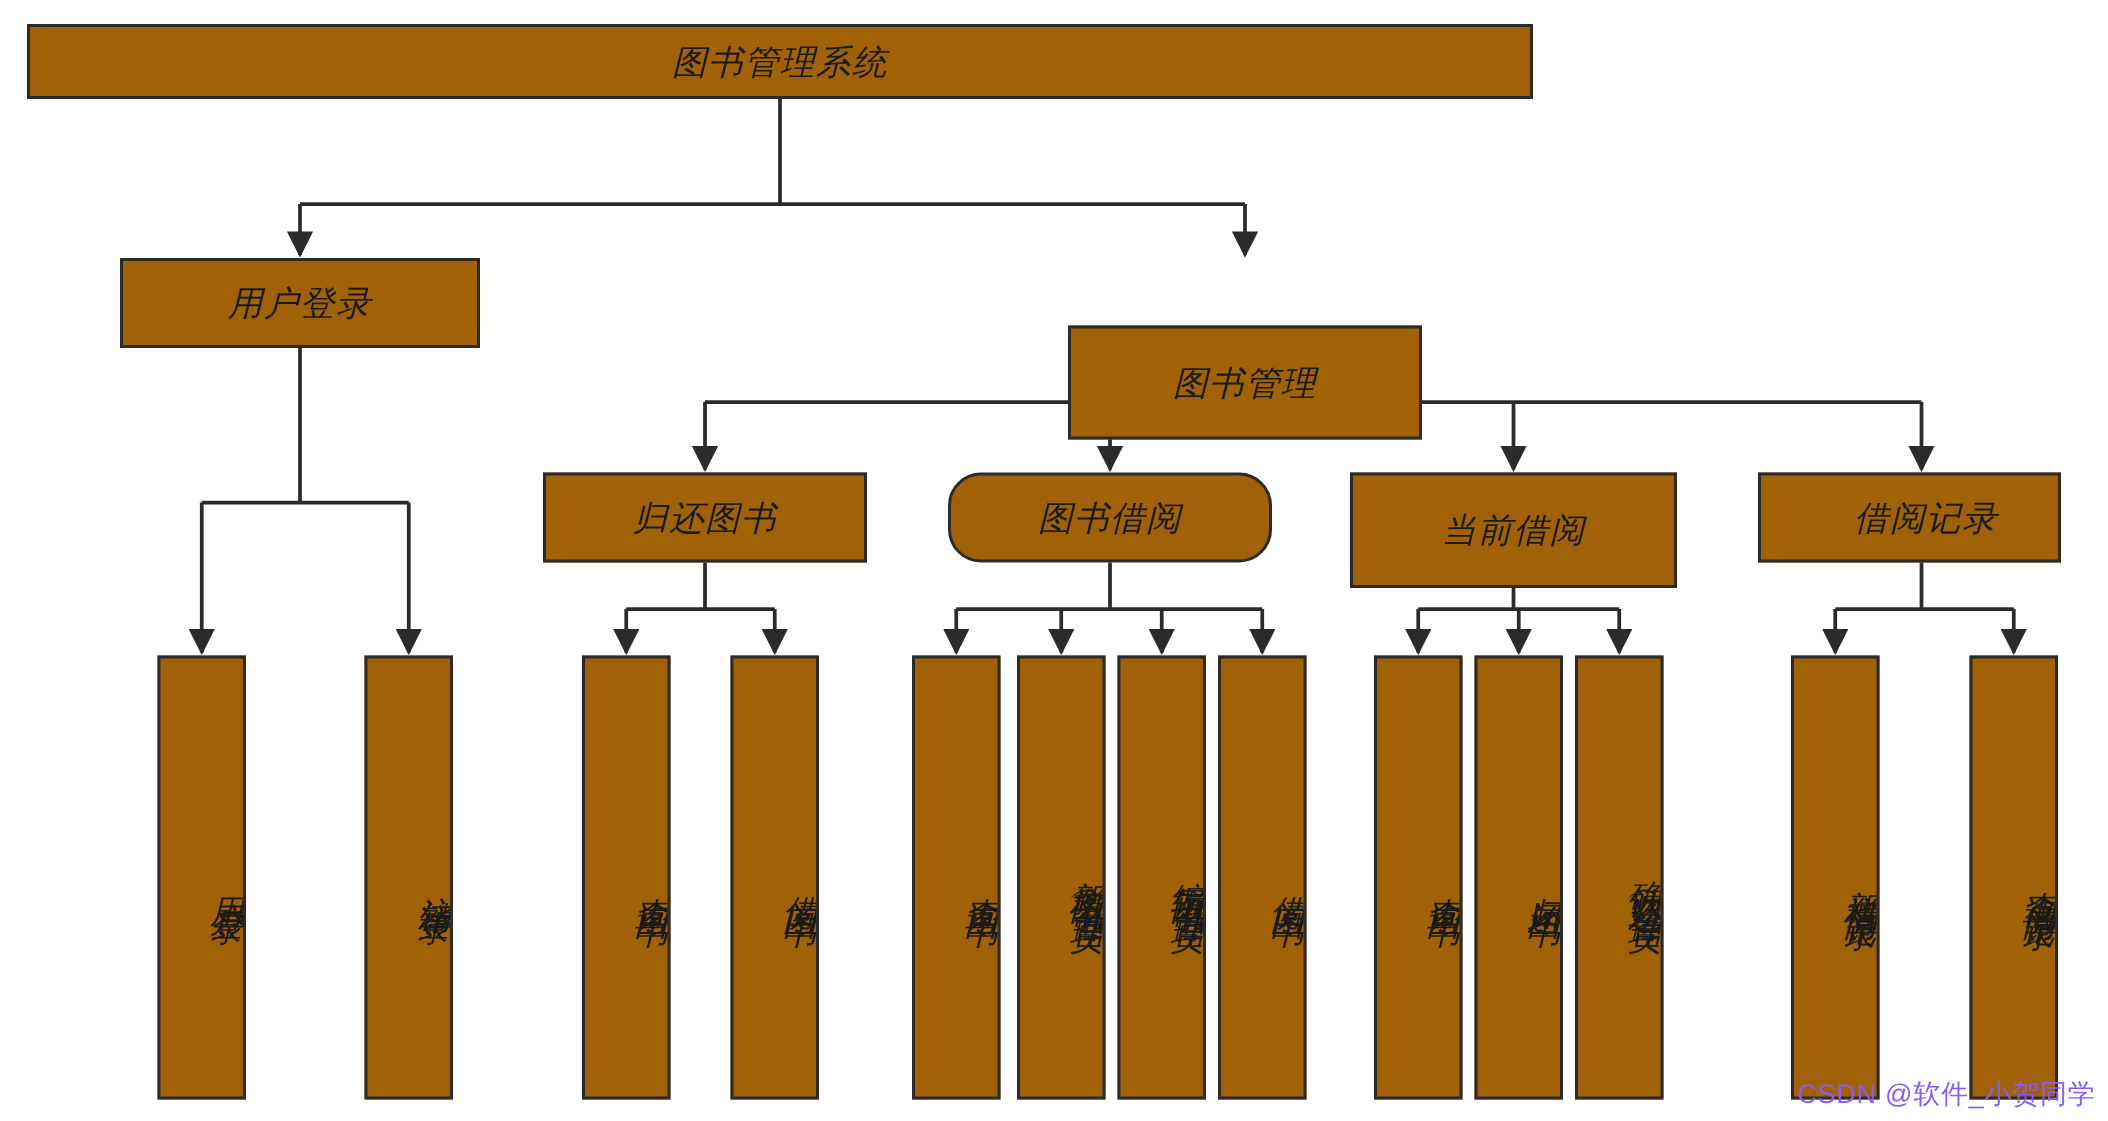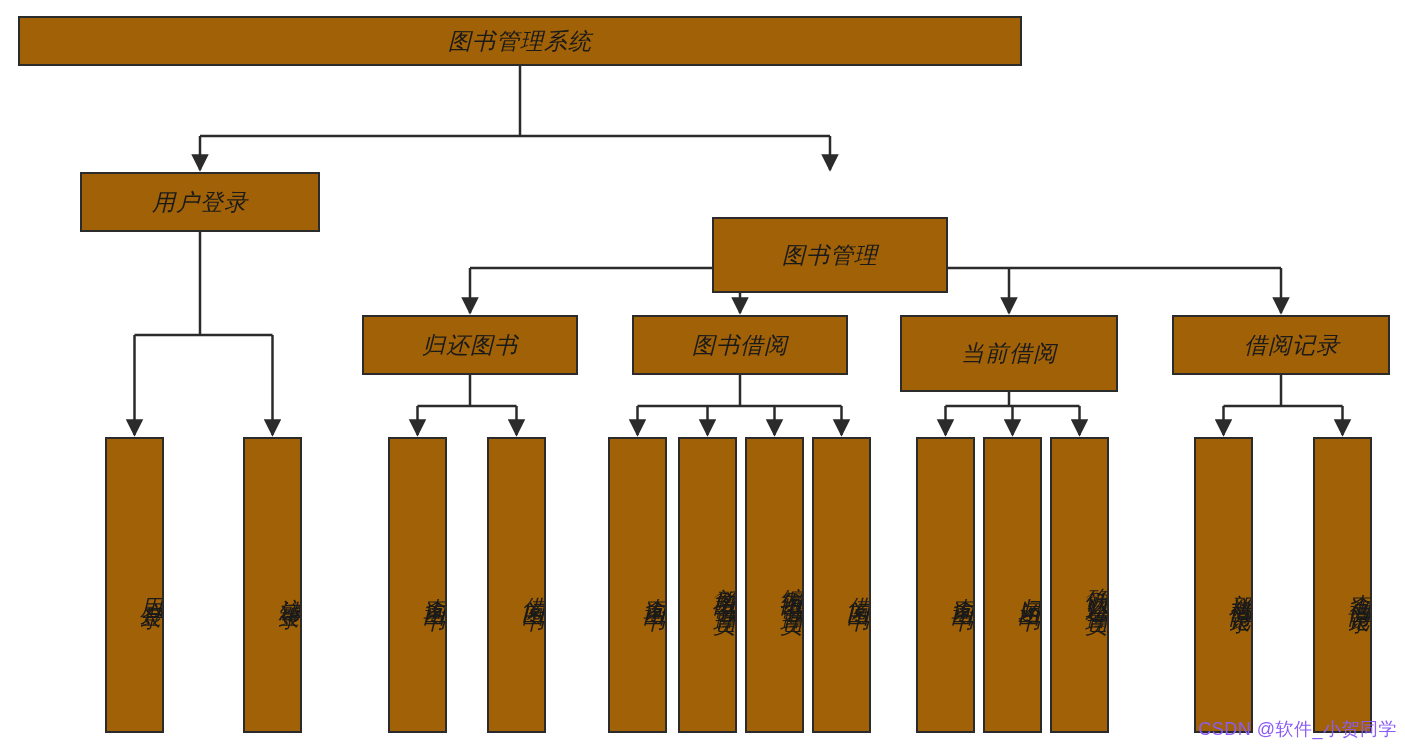--- a/index.html
+++ b/index.html
@@ -119,27 +119,27 @@
       </div>
       <div class="node horizontal" style="left: 80px; top: 172px; width: 240px; height: 60px;">
         <span class="hlabel">用户登录</span>
       </div>
       <div class="node horizontal" style="left: 712px; top: 172px; width: 236px; height: 76px; margin-top: 45px;">
         <span class="hlabel">图书管理</span>
       </div>
       <div class="node horizontal" style="left: 362px; top: 315px; width: 216px; height: 60px;">
         <span class="hlabel">归还图书</span>
       </div>
-      <div class="node horizontal" style="left: 632px; top: 315px; width: 216px; height: 60px;">
+      <div class="node horizontal" style="left: 632px; top: 315px; width: 216px; height: 60px; border-radius: 22px;">
         <span class="hlabel">图书借阅</span>
       </div>
       <div class="node horizontal" style="left: 900px; top: 315px; width: 218px; height: 77px;">
         <span class="hlabel">当前借阅</span>
       </div>
-      <div class="node horizontal" style="left: 1172px; top: 315px; width: 218px; height: 60px; padding-left: 22px;">
+      <div class="node horizontal" style="left: 1172px; top: 315px; width: 202px; height: 60px; padding-left: 22px;">
         <span class="hlabel">借阅记录</span>
       </div>
       <div class="node vertical" style="left: 105px; top: 437px; width: 59px; height: 296px;">
         <span class="vlabel">用户登录</span>
       </div>
       <div class="node vertical" style="left: 243px; top: 437px; width: 59px; height: 296px;">
         <span class="vlabel">注销登录</span>
       </div>
       <div class="node vertical" style="left: 388px; top: 437px; width: 59px; height: 296px;">
         <span class="vlabel">查询图书</span>

